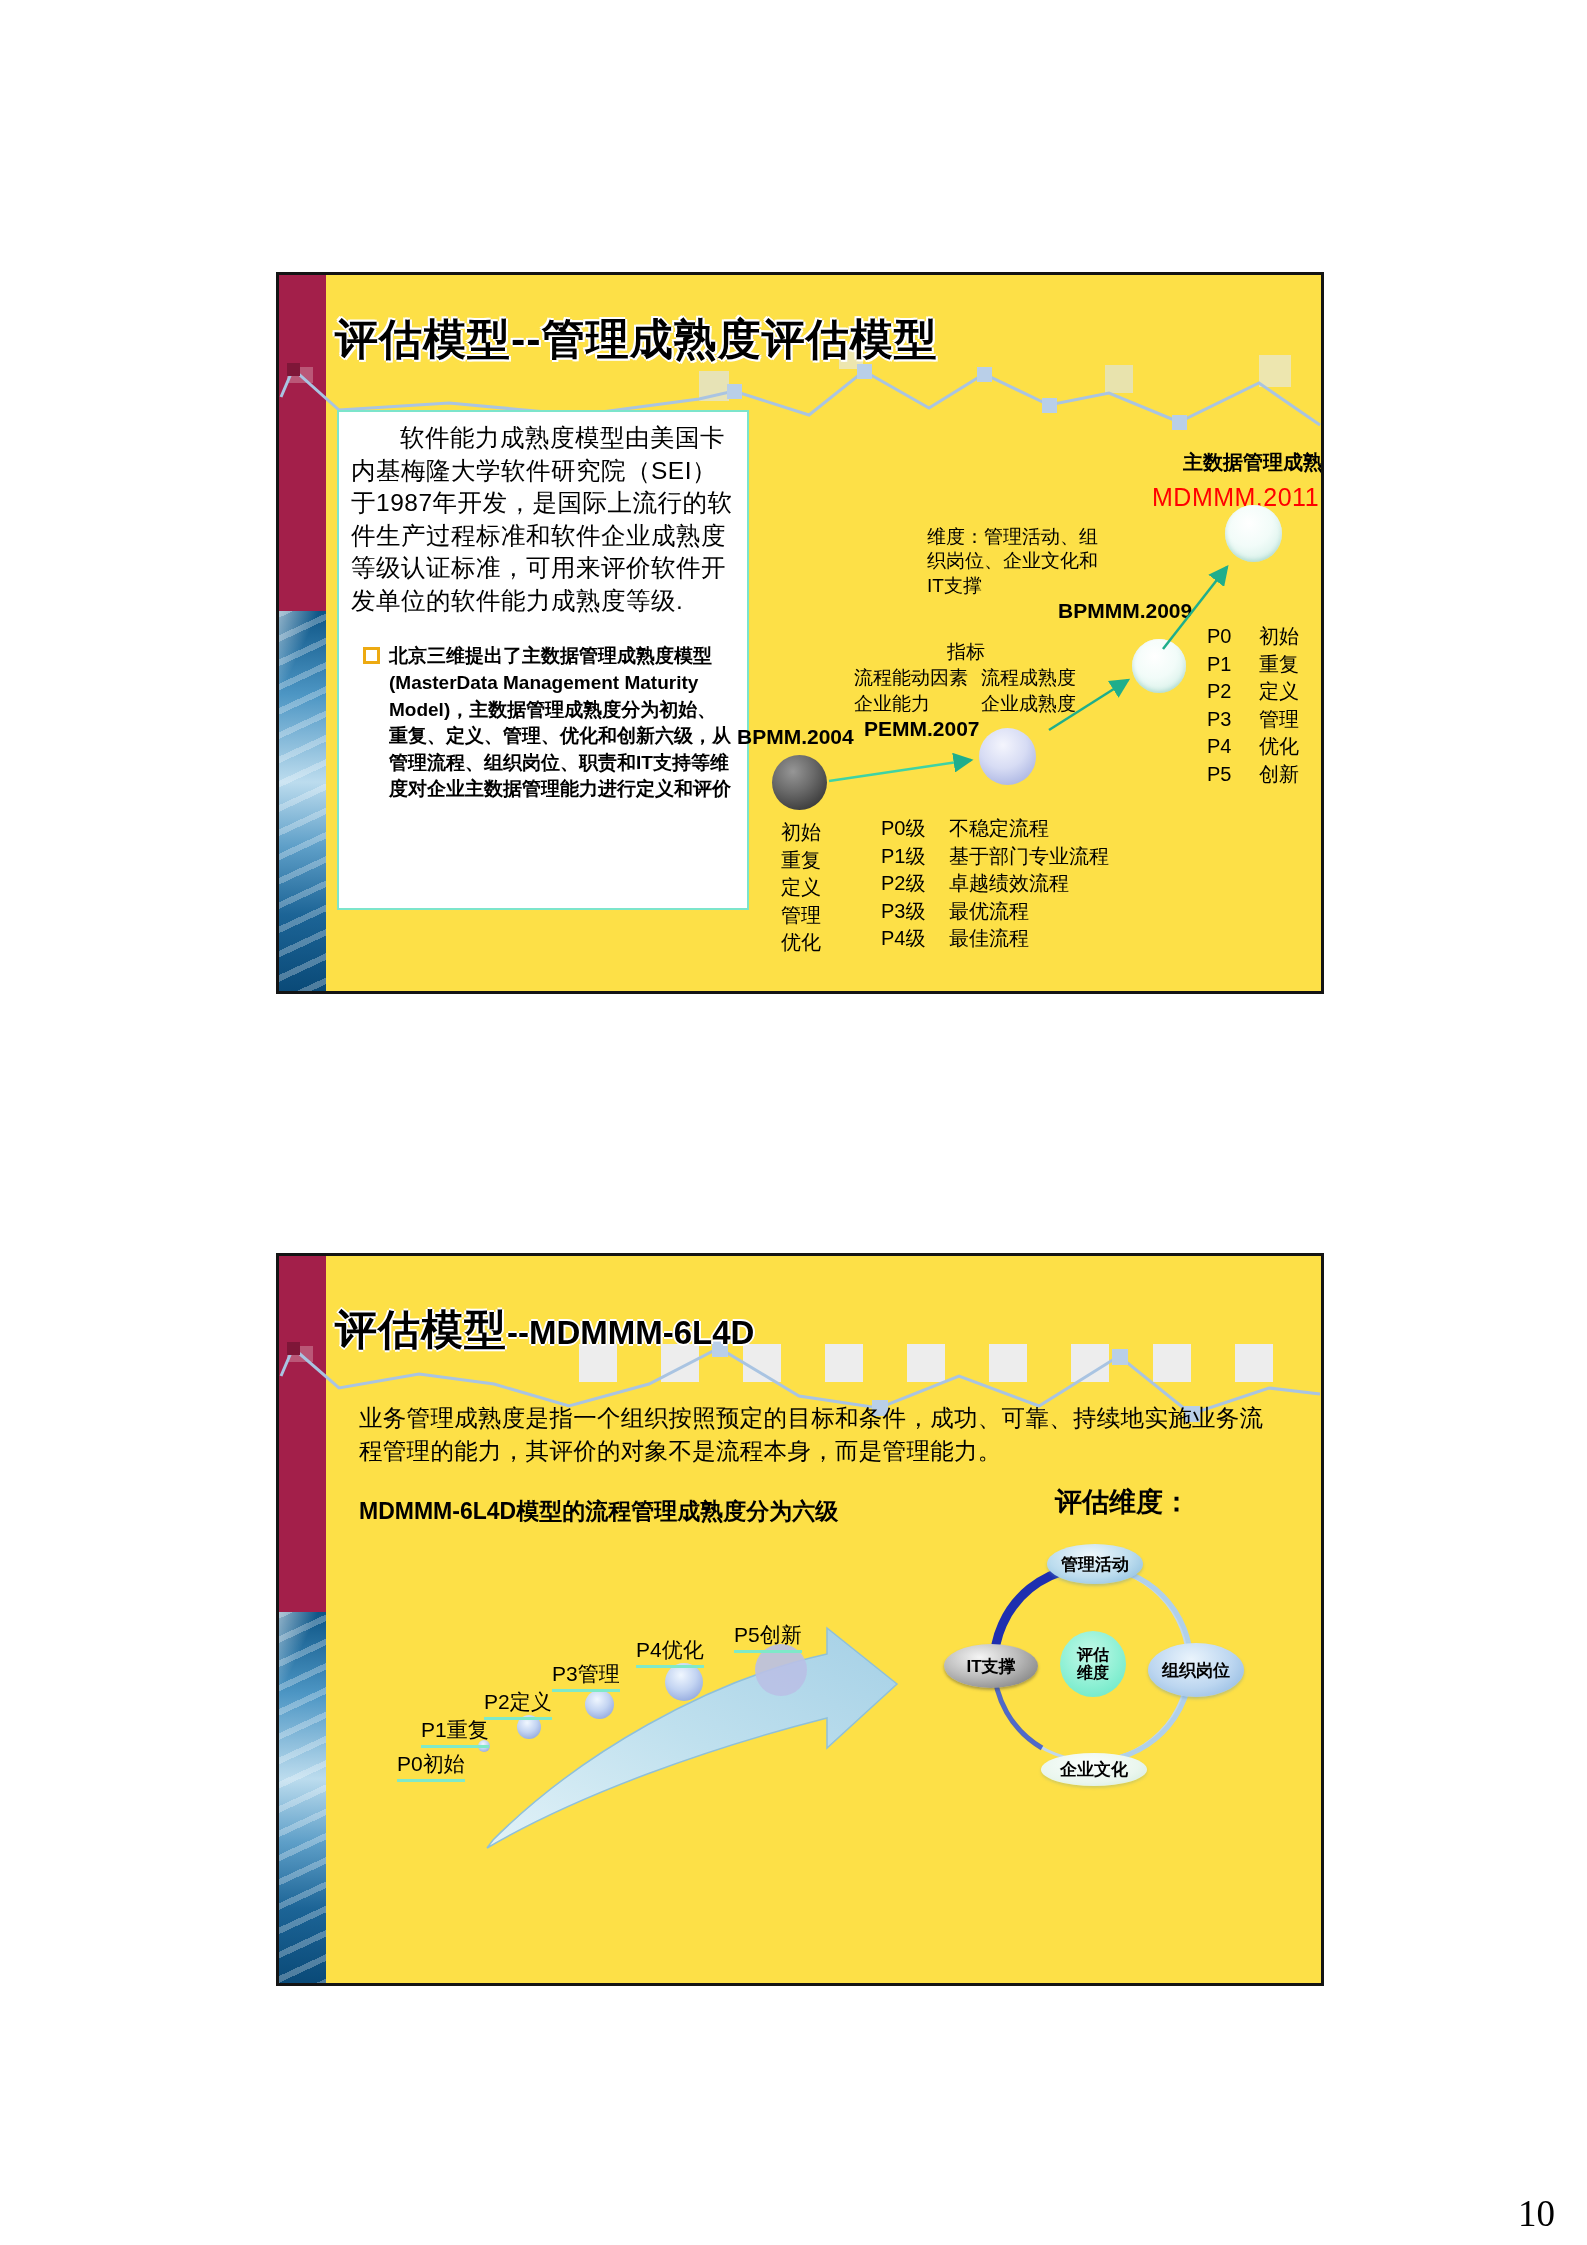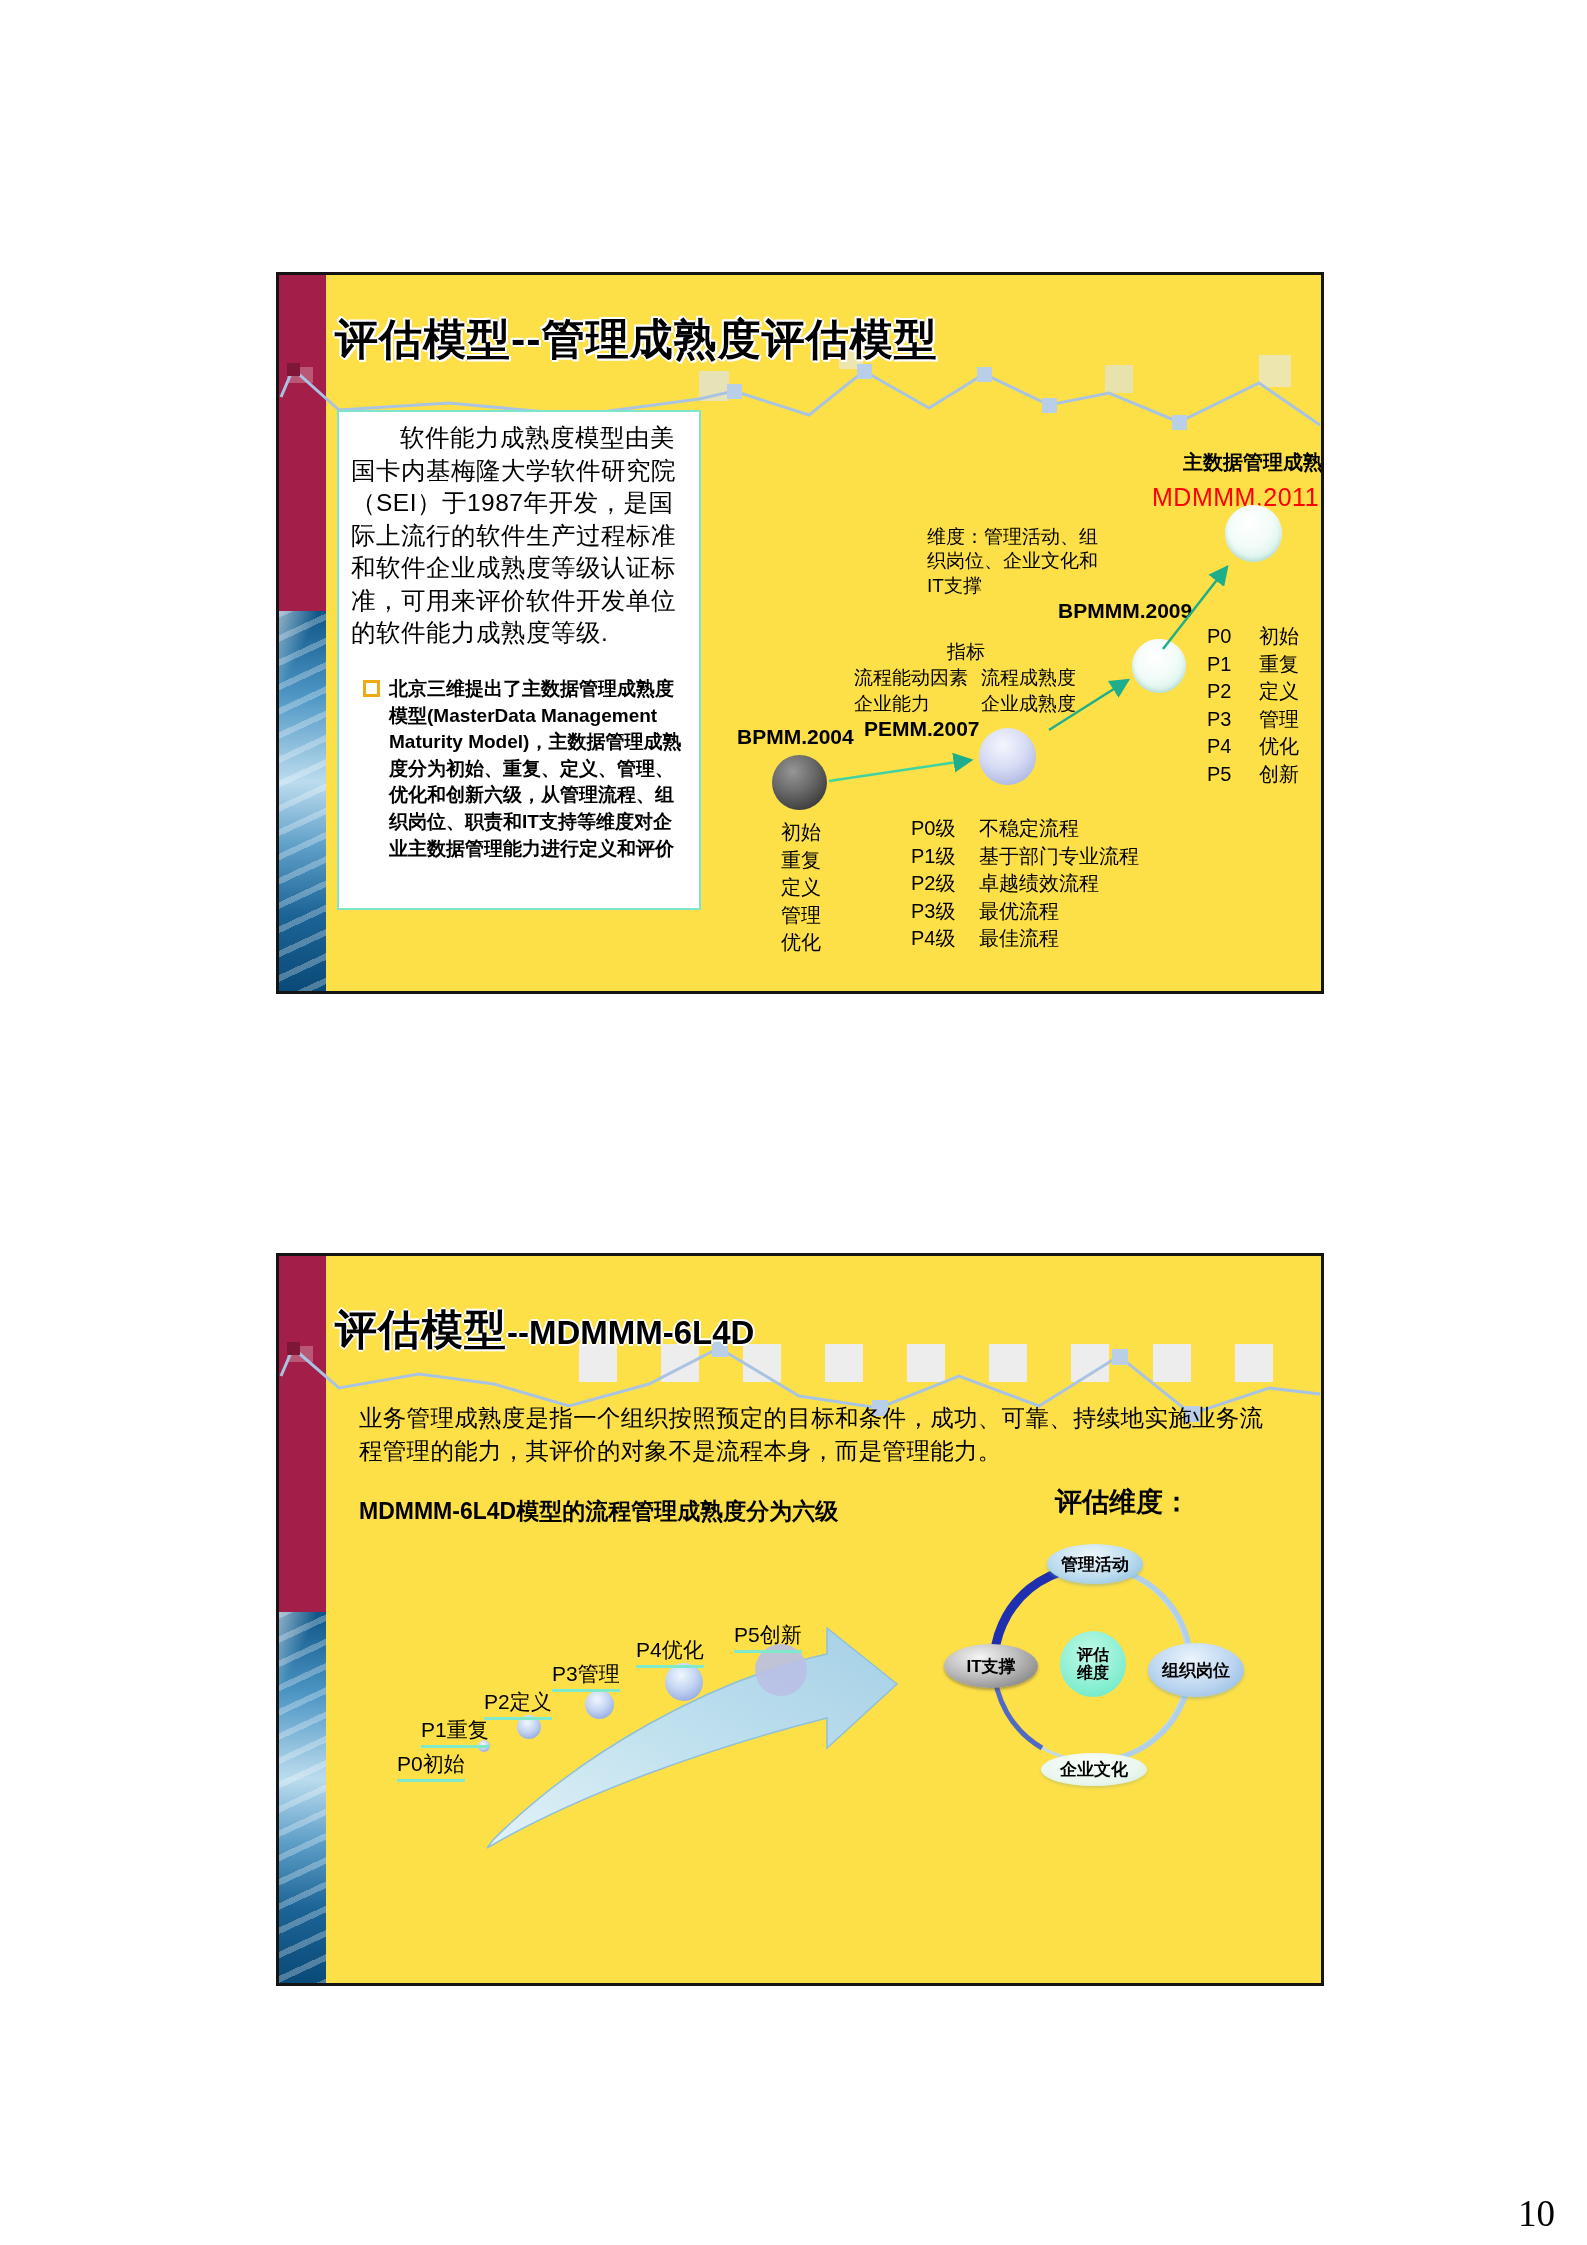--- a/index.html
+++ b/index.html
@@ -20,21 +20,21 @@
   .deco{position:absolute;left:0;top:0;pointer-events:none;}
 
   .title1{position:absolute;left:56px;top:36px;font-size:43px;font-weight:bold;
           letter-spacing:1px;white-space:nowrap;
           text-shadow:2px 0 0 #fff,-2px 0 0 #fff,0 2px 0 #fff,0 -2px 0 #fff,2px 2px 0 #fff,-2px -2px 0 #fff;}
   .title2-main{font-size:42px;font-weight:bold;letter-spacing:1px;}
   .title2-sub{font-size:33px;font-weight:bold;letter-spacing:0;}
   .title2wrap{position:absolute;left:56px;top:46px;white-space:nowrap;
           text-shadow:2px 0 0 #fff,-2px 0 0 #fff,0 2px 0 #fff,0 -2px 0 #fff;}
 
-  .textbox{position:absolute;left:58px;top:135px;width:364px;height:500px;
+  .textbox{position:absolute;left:58px;top:135px;width:412px;height:500px;
            border:2px solid #7ce5cb;background:#fff;box-sizing:border-box;padding:10px 10px 0 12px;}
   .intro1{font-size:24.5px;line-height:1.33;text-indent:2em;letter-spacing:.5px;}
   .bullet-block{position:relative;margin-top:26px;padding-left:38px;padding-right:2px;
                 font-size:19px;font-weight:bold;line-height:1.4;}
   .bullet-sq{position:absolute;left:12px;top:4px;width:11px;height:11px;
              border:3px solid #edaa12;background:#fff;}
 
   .lbl{position:absolute;white-space:nowrap;}
   .b20{font-size:20px;font-weight:bold;margin-left:30px;}
   .b21{font-size:21px;font-weight:bold;}
@@ -165,21 +165,21 @@
     <div class="sph sph-dark" style="left:493px;top:480px;width:55px;height:55px;"></div>
 
     <div class="col-list" style="left:502px;top:544px;">
       <div>初始</div>
       <div>重复</div>
       <div>定义</div>
       <div>管理</div>
       <div>优化</div>
     </div>
 
-    <div class="plist" style="left:632px;top:540px;">
+    <div class="plist" style="left:602px;top:540px;">
       <div class="row-pair grade-row">
         <span class="code">P0级</span>
         <span>不稳定流程</span>
         </div>
       <div class="row-pair grade-row">
         <span class="code">P1级</span>
         <span>基于部门专业流程</span>
         </div>
       <div class="row-pair grade-row">
         <span class="code">P2级</span>

